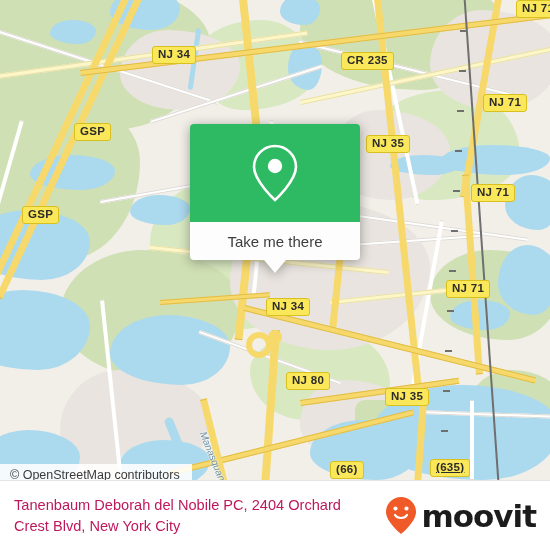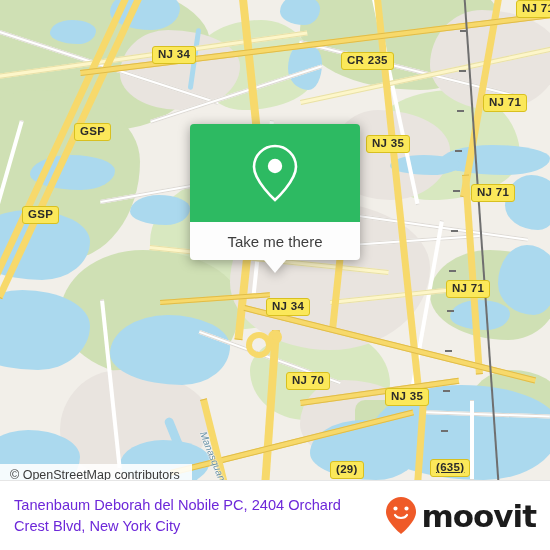--- a/index.html
+++ b/index.html
@@ -54,21 +54,21 @@
     border-top:13px solid #fdfdfd;}
 
   
   #attrib{position:absolute;left:0;top:464px;height:22px;background:rgba(255,255,255,.88);
     display:flex;align-items:center;padding-left:10px;z-index:30;padding-right:12px;}
   #attrib span{font-size:12.5px;color:#3a3a3a;font-family:"Liberation Sans", sans-serif;}
 
   
   #footer{position:absolute;left:0;top:480px;width:550px;height:70px;background:#ffffff;
     border-top:1px solid #e6e6e6;display:flex;align-items:center;z-index:50;}
-  #footer-title{flex:1;padding:0 10px 0 14px;color:#6d28d9;font-size:14.6px;line-height:21px;
+  #footer-title{flex:1;padding:0 10px 0 14px;color:#be185d;font-size:14.6px;line-height:21px;
     font-family:"Liberation Sans", sans-serif;}
   #brand{display:flex;align-items:center;padding-right:14px;gap:3px;}
   #brand-word{font-size:31px;color:#1c1c1c;letter-spacing:-1px;font-family:"DejaVu Sans", sans-serif;font-weight:600;}
 </style>
 </head>
 <body>
 
 <div id="app">
 
   <div id="map">
@@ -192,23 +192,23 @@
     <div class="layer" id="shield-layer">
         <div class="shield" style="left: 152px; top: 46px;">NJ 34</div>
         <div class="shield" style="left: 341px; top: 52px;">CR 235</div>
         <div class="shield" style="left: 483px; top: 94px;">NJ 71</div>
         <div class="shield" style="left: 366px; top: 135px;">NJ 35</div>
         <div class="shield" style="left: 471px; top: 184px;">NJ 71</div>
         <div class="shield" style="left: 74px; top: 123px;">GSP</div>
         <div class="shield" style="left: 22px; top: 206px;">GSP</div>
         <div class="shield" style="left: 446px; top: 280px;">NJ 71</div>
         <div class="shield" style="left: 266px; top: 298px;">NJ 34</div>
-        <div class="shield" style="left: 286px; top: 372px;">NJ 70</div>
+        <div class="shield" style="left: 286px; top: 372px;">NJ 80</div>
         <div class="shield" style="left: 385px; top: 388px;">NJ 35</div>
-        <div class="shield" style="left: 330px; top: 461px;">(29)</div>
+        <div class="shield" style="left: 330px; top: 461px;">(66)</div>
         <div class="shield" style="left: 430px; top: 459px; text-decoration: underline;">(635)</div>
         <div class="shield" style="left: 516px; top: 0px;">NJ 71</div>
       </div>
 
     <div id="attrib">
       <span>© OpenStreetMap contributors</span>
     </div>
 
     <div id="popup">
       <div id="popup-head">

